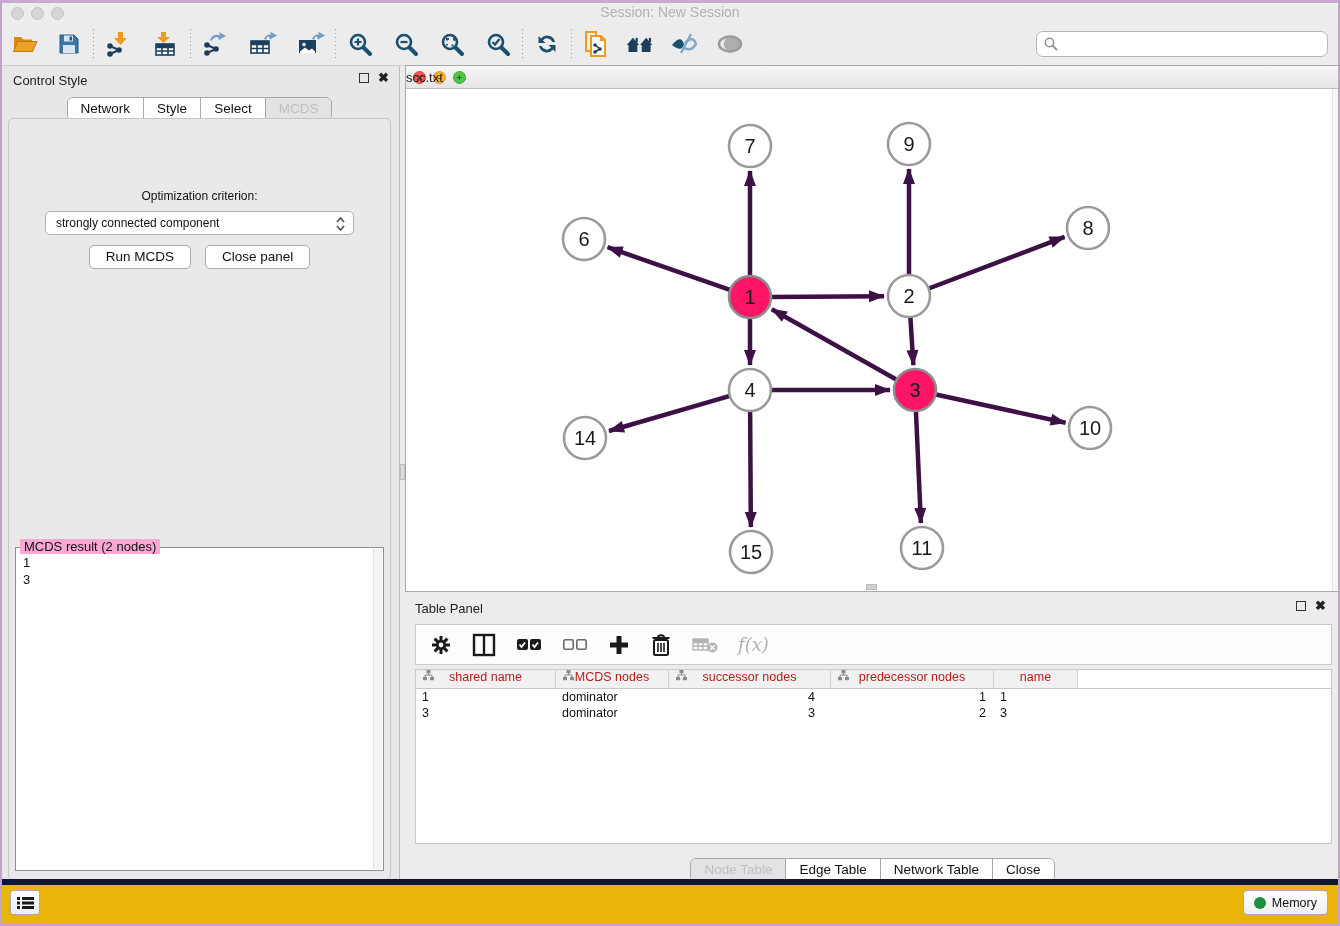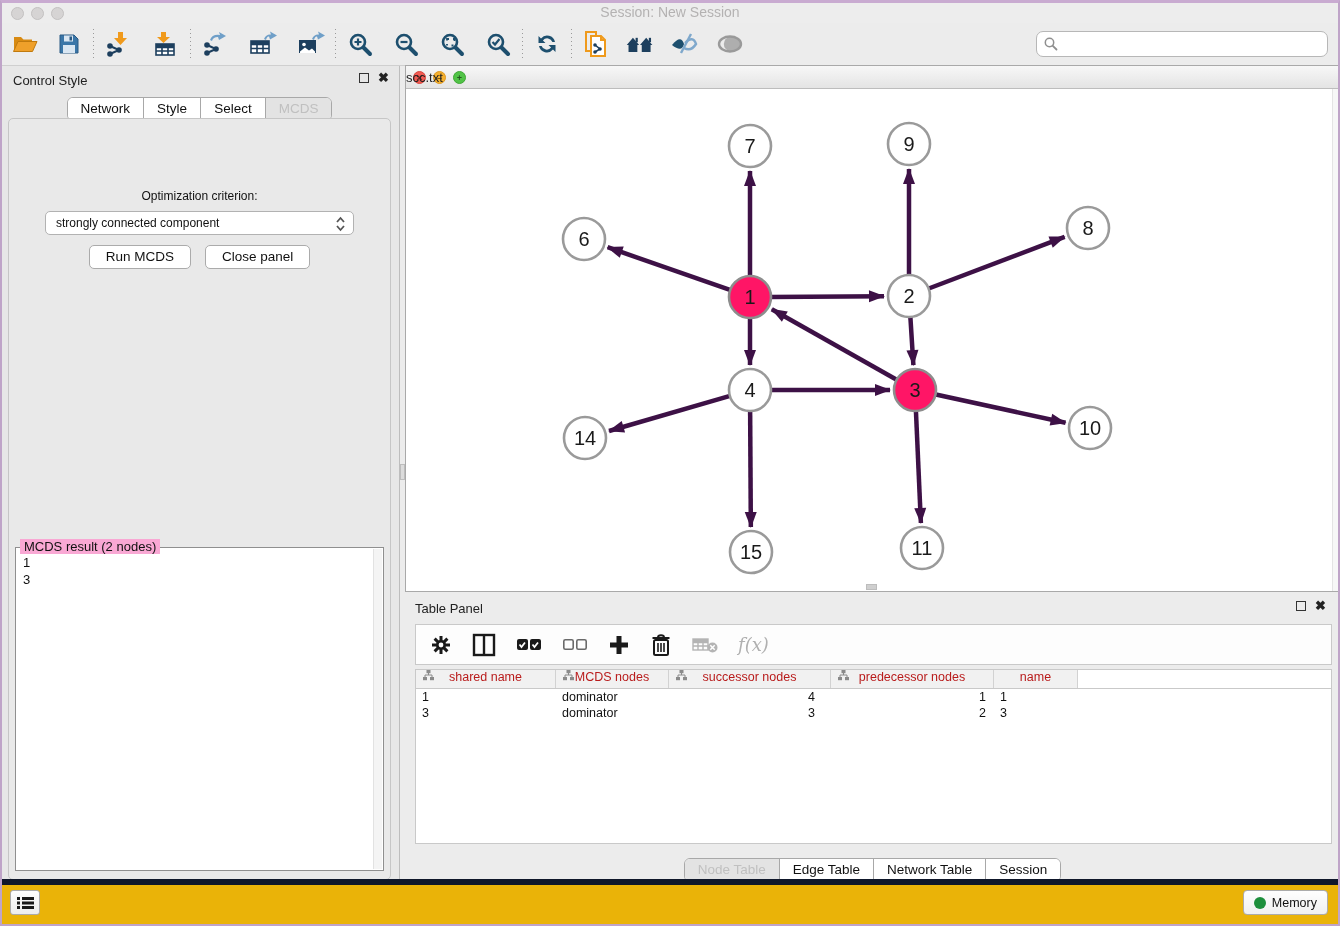--- a/index.html
+++ b/index.html
@@ -481,21 +481,21 @@
             <div class="gr-cell" style="width: 163px; text-align: right; padding-right: 8px;">2</div>
             <div class="gr-cell" style="width: 84px; text-align: left;">3</div>
           </div>
         </div>
     </div>
     <div class="tp-tabs">
       <div class="seg-group" id="tp-tab-group">
           <div class="seg active-gray">Node Table</div>
           <div class="seg">Edge Table</div>
           <div class="seg">Network Table</div>
-          <div class="seg">Session</div>
+          <div class="seg">Close</div>
         </div>
     </div>
   </div>
 
   <div class="statusbar">
     <div class="sb-left-btn">
       <svg width="17" height="14" viewBox="0 0 17 14">
           <g fill="#1a1a1a">
             <rect x="0" y="1" width="3" height="3"></rect>
             <rect x="5" y="1" width="12" height="3"></rect>

